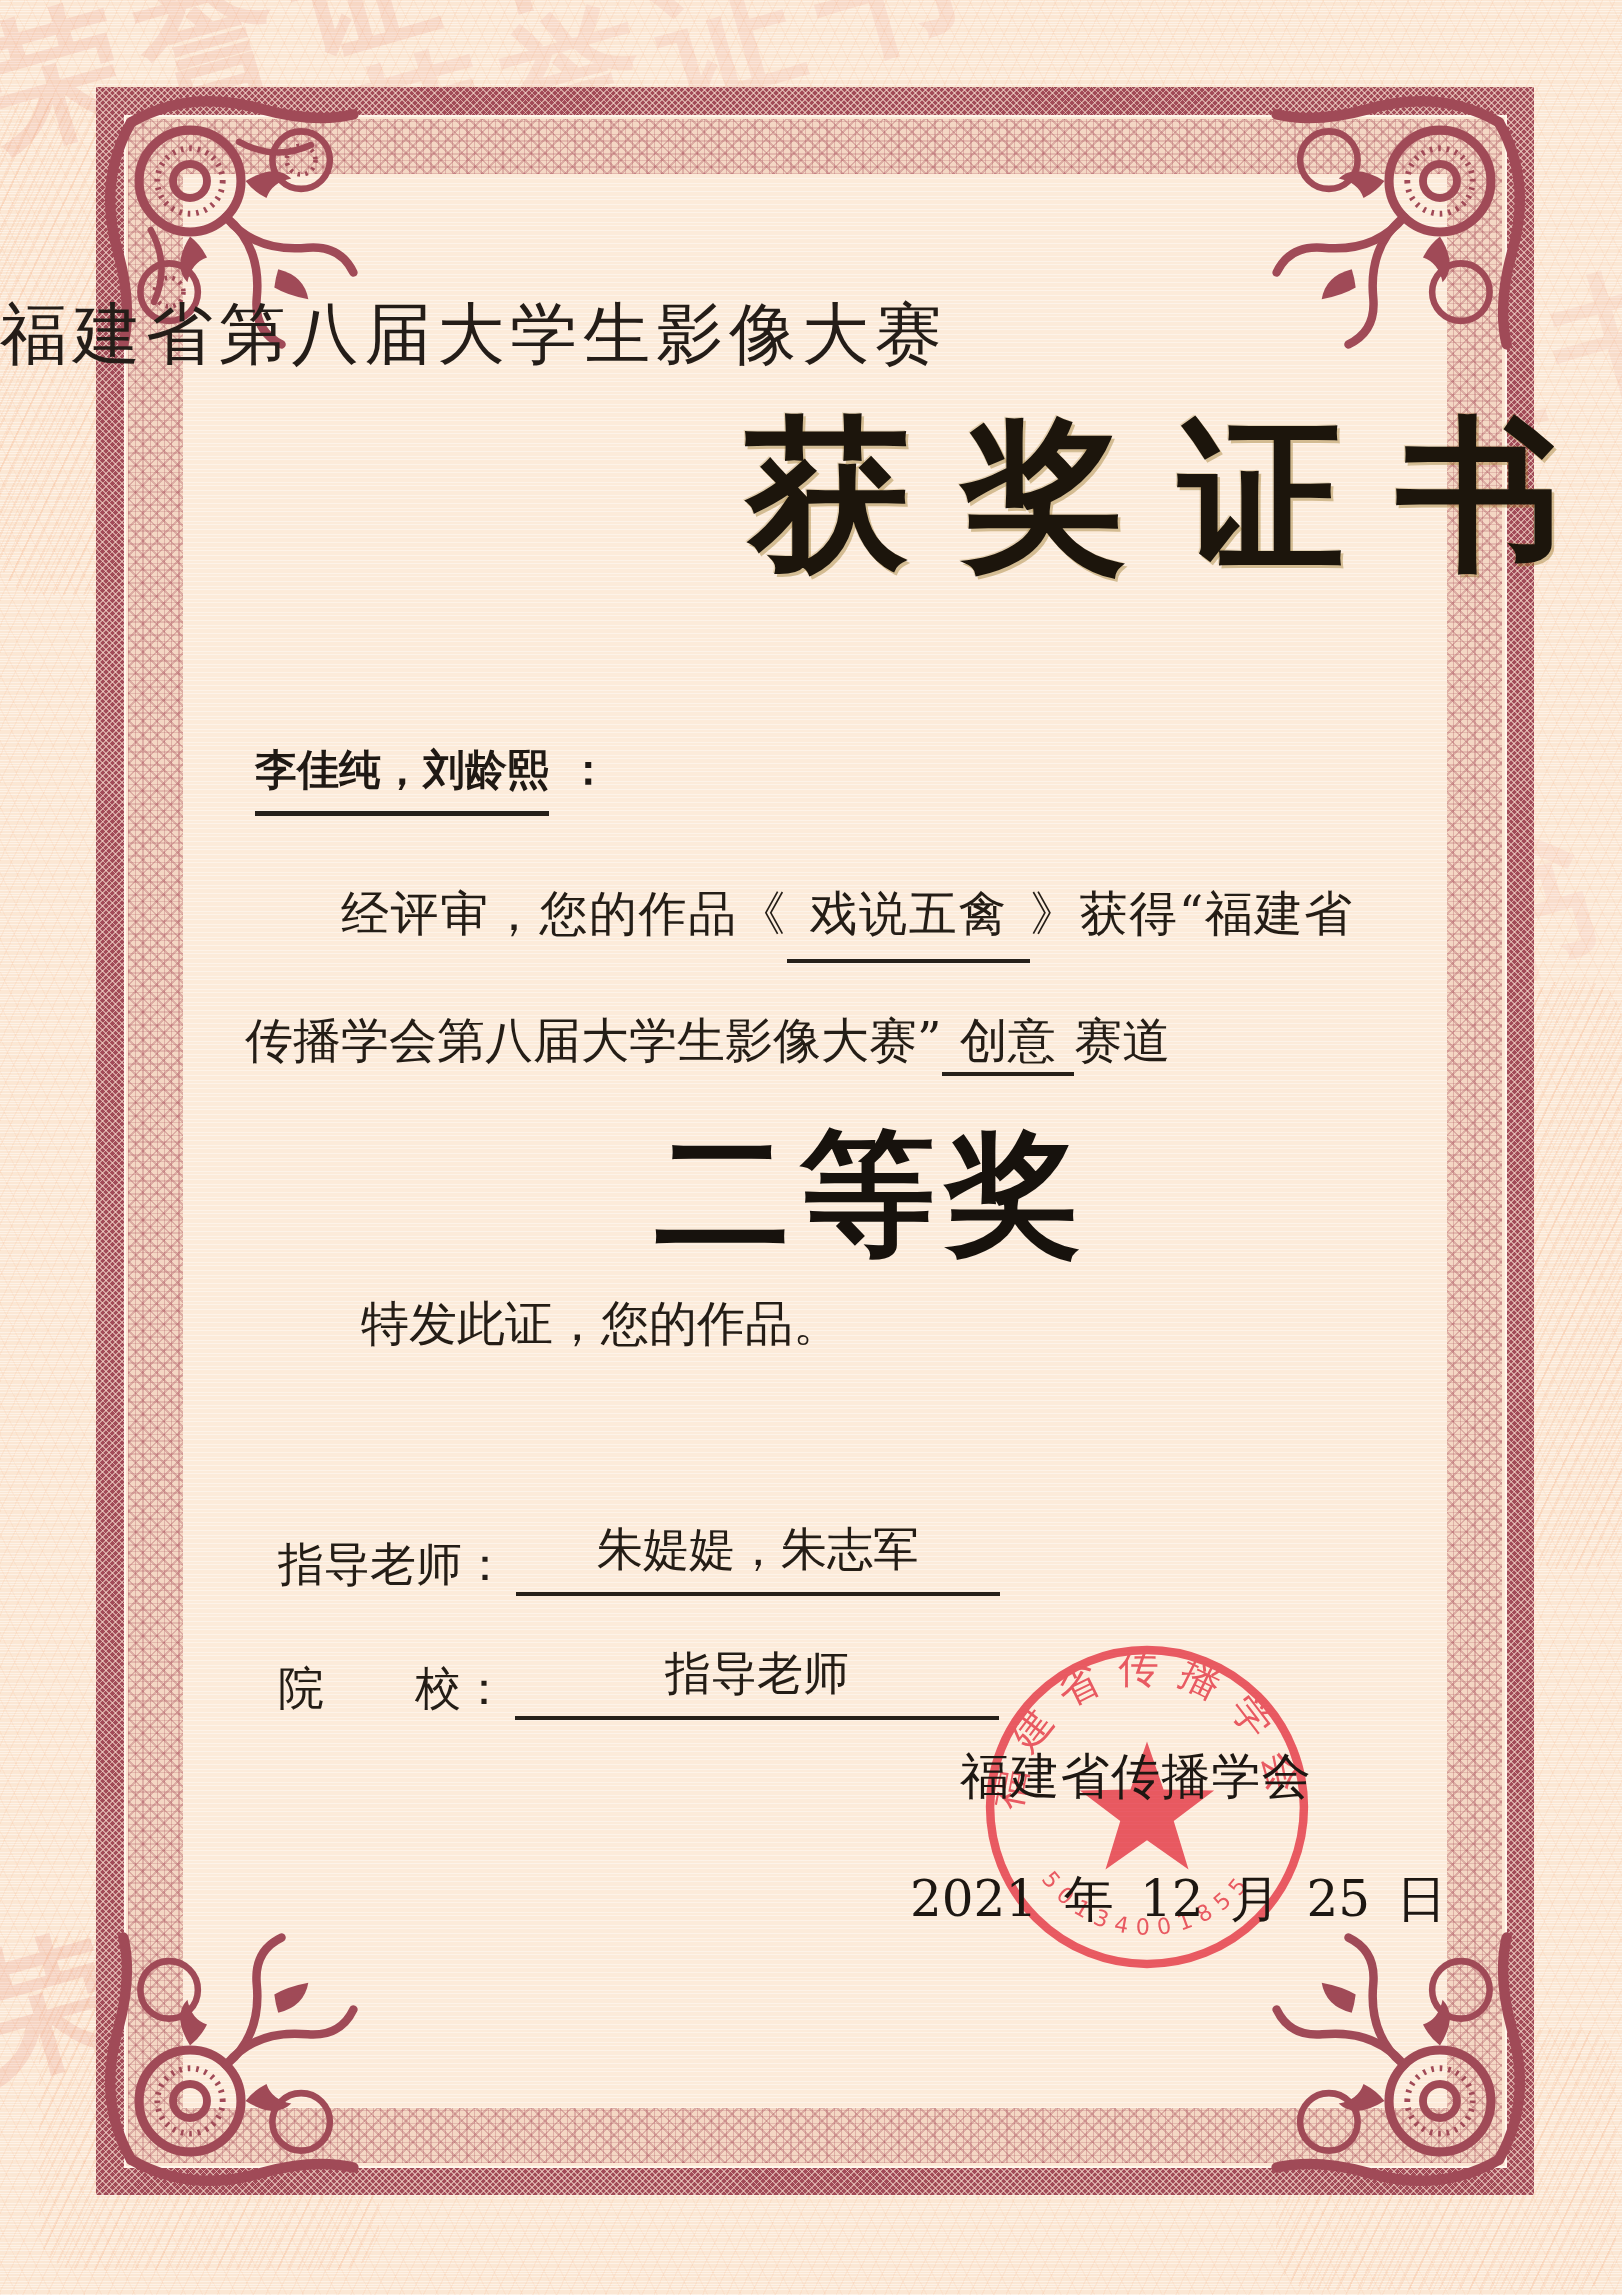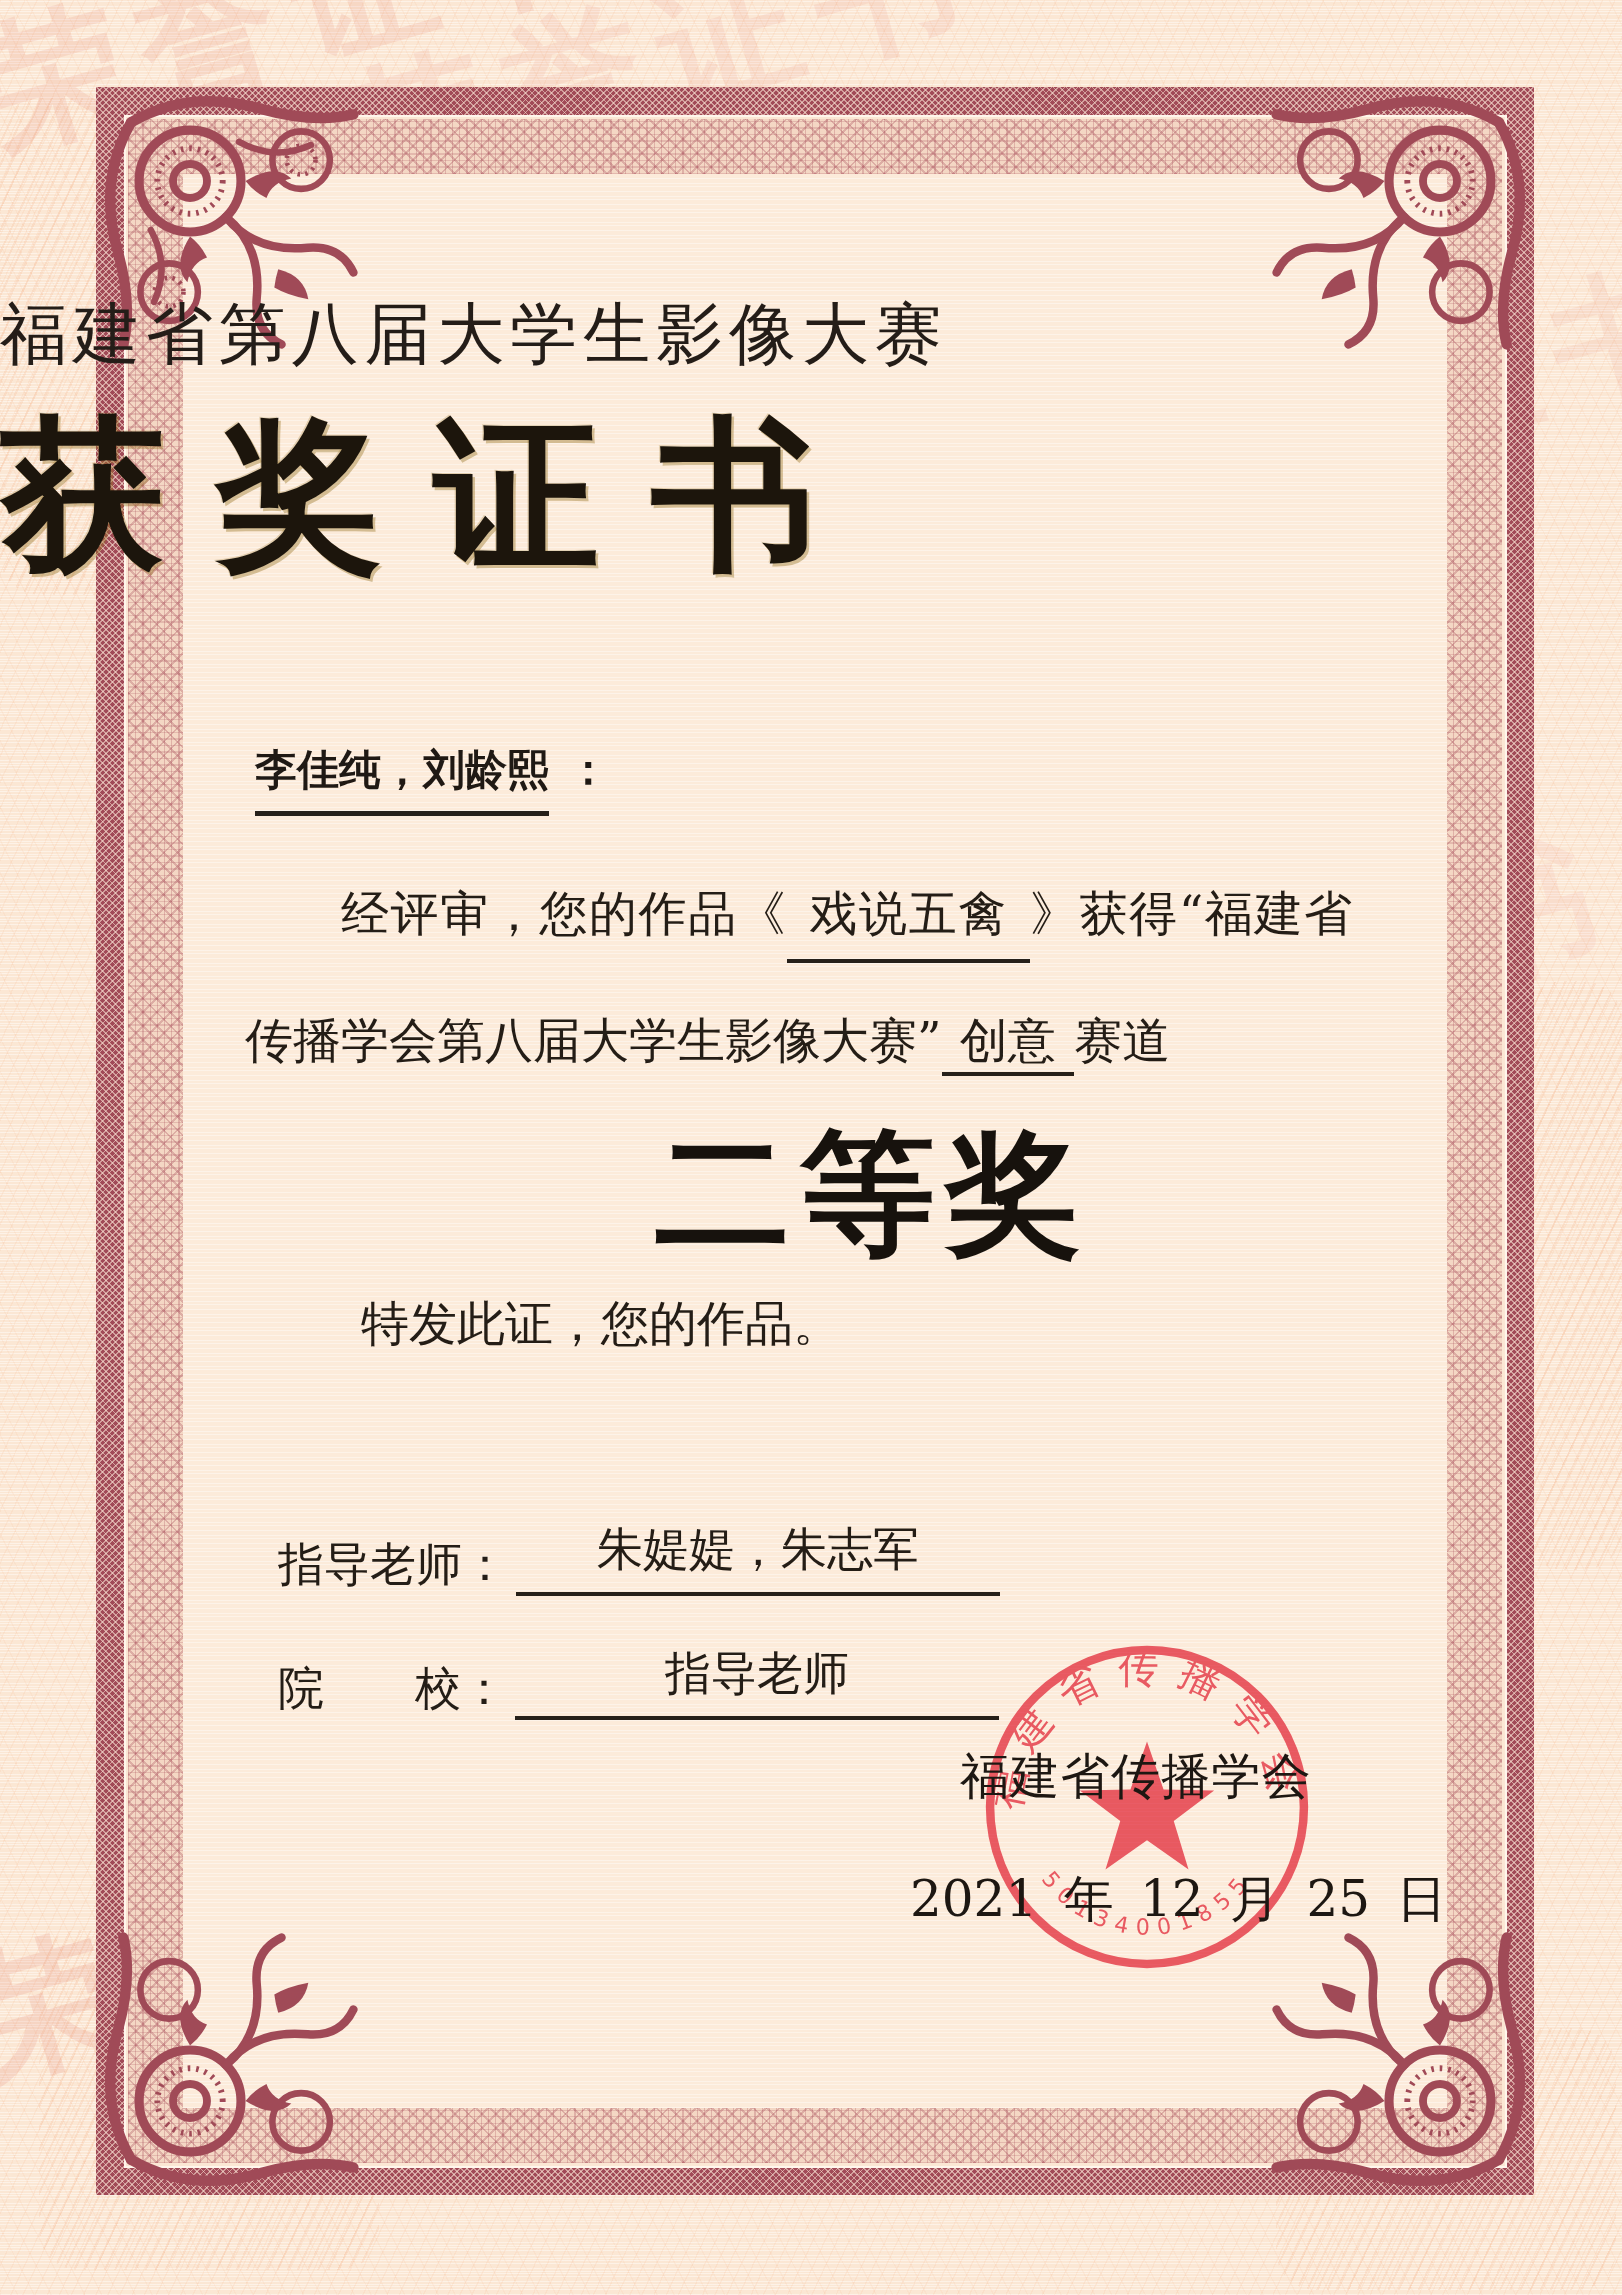--- a/index.html
+++ b/index.html
@@ -56,21 +56,21 @@
       #fcebda;}
   .corner{position:absolute;width:281px;height:281px;}
   .c-tl{left:-3.9px;top:-3.9px;}
   .c-tr{right:-3.9px;top:-3.9px;transform:scaleX(-1);}
   .c-bl{left:-3.9px;bottom:-3.9px;transform:scaleY(-1);}
   .c-br{right:-3.9px;bottom:-3.9px;transform:scale(-1,-1);}
 
   
   .competition{position:absolute;left:0;right:0;top:289px;text-align:left;
     font-size:67px;letter-spacing:5.9px;font-weight:500;color:#241d18;}
-  .main-title{position:absolute;left:0;right:9px;top:386px;text-align:left;
+  .main-title{position:absolute;left:0;right:9px;top:386px;text-align:right;
     font-size:165px;font-weight:700;letter-spacing:52px;color:#1c150c;
     text-shadow:2.6px 2.6px 0 rgba(150,115,35,.40), -1.3px -1.3px 0 rgba(150,115,35,.25);}
   .name-row{position:absolute;left:255px;top:742px;font-size:42px;font-weight:700;
     font-family:"DejaVu Sans","Liberation Sans",sans-serif;}
   .name-line{display:inline-block;min-width:286px;text-align:center;
     border-bottom:5.2px solid #262019;padding-bottom:13px;}
   .name-colon{margin-left:18.3px;font-weight:700;}
   .body-par{position:absolute;left:245px;top:850px;width:1107px;
     font-size:48px;line-height:127px;text-align:justify;text-indent:96px;color:#241d16;}
   .u{border-bottom:4.6px solid #262019;}

